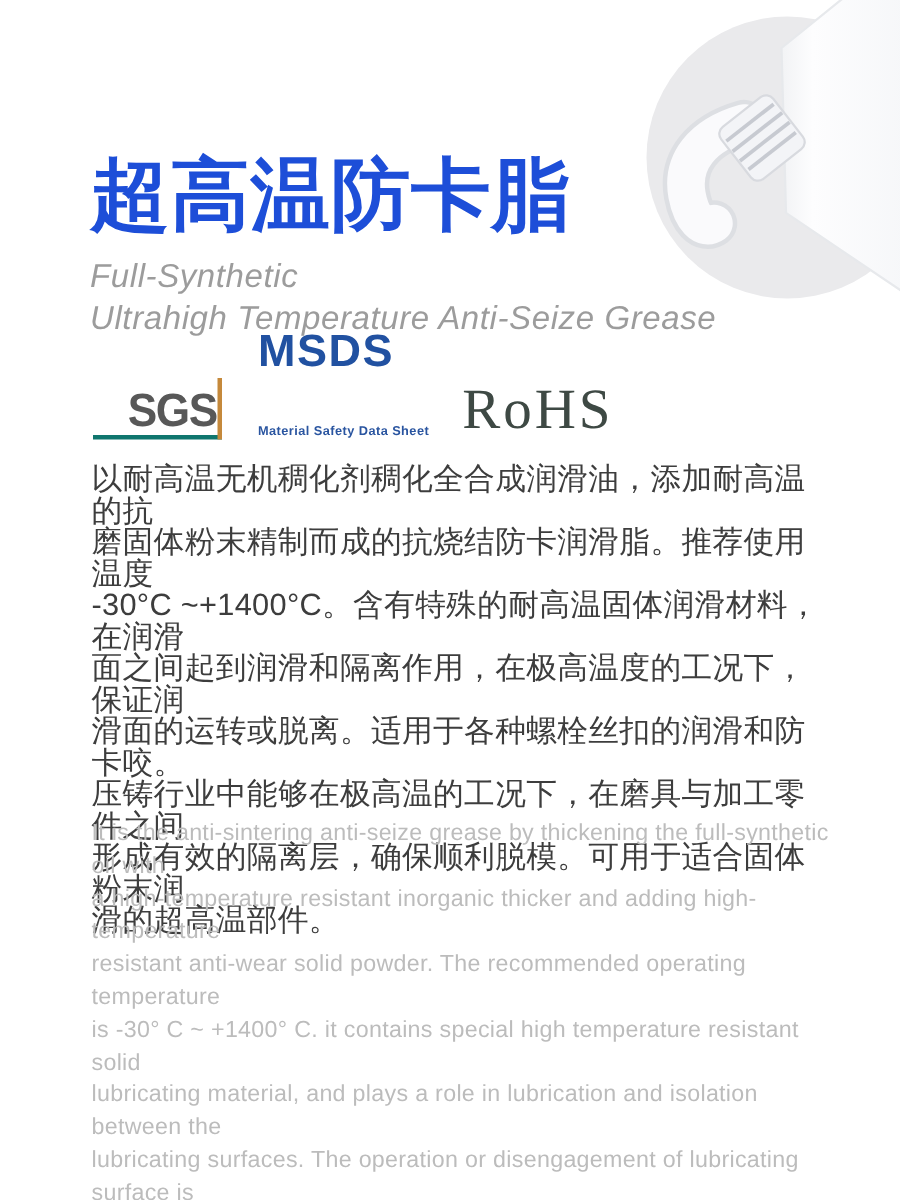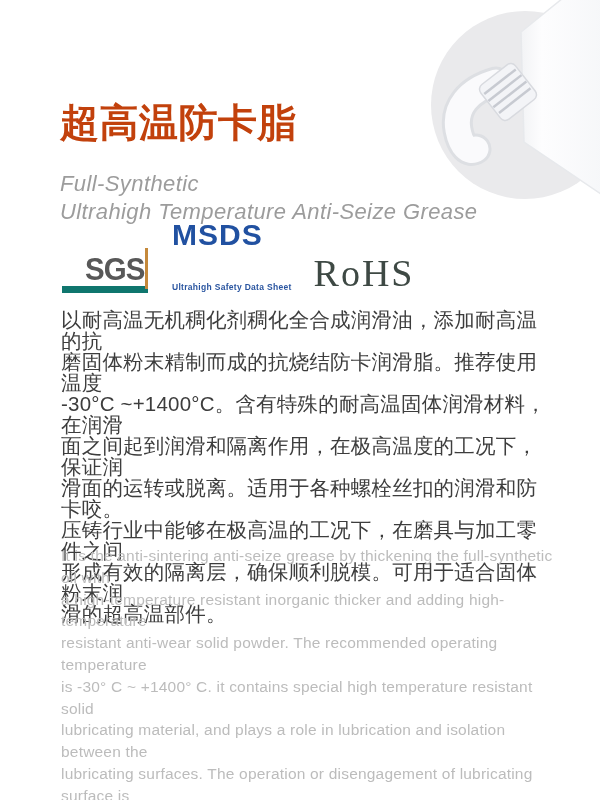--- a/index.html
+++ b/index.html
@@ -9,32 +9,32 @@
   }
   .abs{position:absolute;}
   
   #product-visual{left:378px;top:0;width:222px;height:262px;}
   
   #title-cn-1{
     left:60px;top:44px;font-size:46px;line-height:1.1;color:#202020;
     font-weight:500;letter-spacing:2px;white-space:nowrap;
   }
   #title-cn-2{
-    left:60px;top:101px;font-size:39px;line-height:1.15;color:#c2410c;
+    left:60px;top:101px;font-size:53px;line-height:1.15;color:#1d4ed8;
     font-weight:700;letter-spacing:0.5px;white-space:nowrap;
   }
   #subtitle-en{
     left:60px;top:170px;font-size:22px;line-height:27.5px;color:#9c9c9c;
     font-style:italic;letter-spacing:0.4px;white-space:pre-line;font-weight:500;
   }
   
   #cert-row{left:62px;top:249px;height:44px;display:flex;align-items:flex-end;}
   #sgs-logo{
     position:relative;width:86px;height:40px;margin-right:24px;
-    border-bottom:7px solid #0f766e;
+    border-bottom:3px solid #0f766e;
   }
   #sgs-vbar{position:absolute;right:0;top:2px;bottom:-3px;width:3px;background:#c5893b;}
   #sgs-text{
     position:absolute;right:4px;bottom:-2px;font-size:31px;font-weight:800;
     color:#585858;letter-spacing:-1px;transform:scaleX(0.95);transform-origin:right;
   }
   #msds-logo{display:flex;flex-direction:column;margin-right:22px;padding-bottom:1px;gap:29px;}
   #msds-text{font-size:30px;font-weight:800;color:#2151a1;line-height:1;letter-spacing:1px;}
   #msds-subtext{font-size:8.5px;font-weight:700;color:#2a55a0;letter-spacing:0.3px;margin-top:3px;}
   #rohs-text{
@@ -85,21 +85,21 @@
   <div id="subtitle-en" class="abs">Full-Synthetic
 Ultrahigh Temperature Anti-Seize Grease</div>
 
   <div id="cert-row" class="abs">
     <div id="sgs-logo">
       <span id="sgs-vbar"></span>
       <span id="sgs-text">SGS</span>
     </div>
     <div id="msds-logo">
       <span id="msds-text">MSDS</span>
-      <span id="msds-subtext">Ultrahigh Safety Data Sheet</span>
+      <span id="msds-subtext">Material Safety Data Sheet</span>
     </div>
     <div id="rohs-text">RoHS</div>
   </div>
 
   <div id="desc-cn" class="abs">以耐高温无机稠化剂稠化全合成润滑油，添加耐高温的抗
 磨固体粉末精制而成的抗烧结防卡润滑脂。推荐使用温度
 -30°C ~+1400°C。含有特殊的耐高温固体润滑材料，在润滑
 面之间起到润滑和隔离作用，在极高温度的工况下，保证润
 滑面的运转或脱离。适用于各种螺栓丝扣的润滑和防卡咬。
 压铸行业中能够在极高温的工况下，在磨具与加工零件之间

